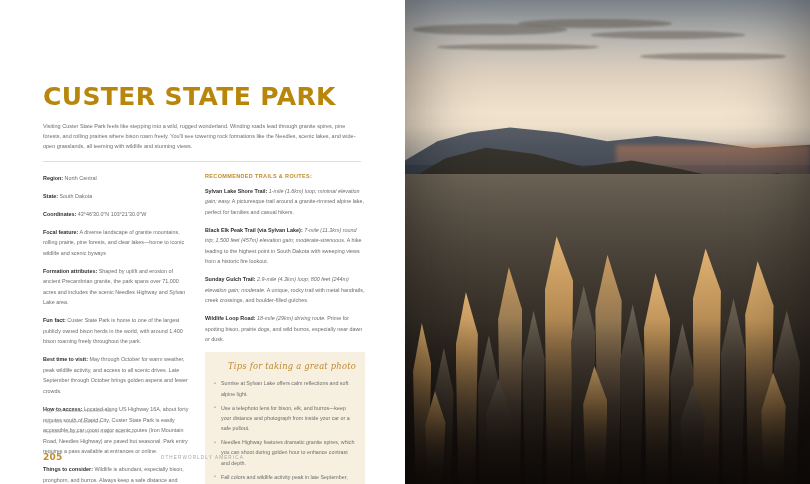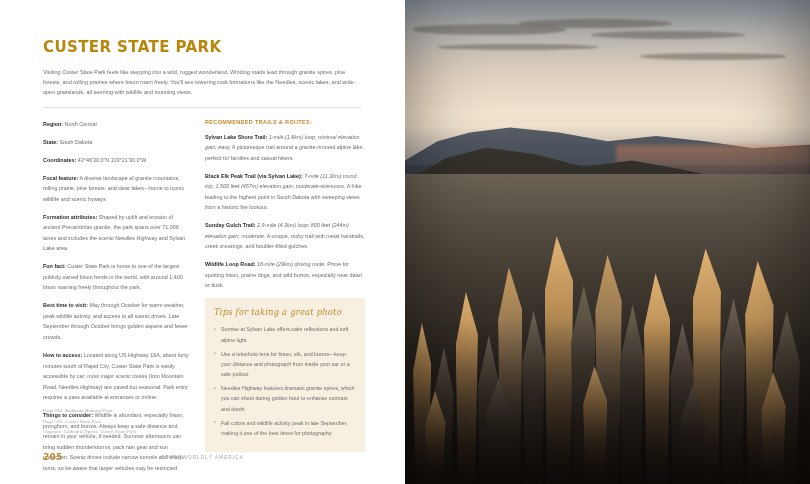--- a/index.html
+++ b/index.html
@@ -16,26 +16,27 @@
     position: relative;
     width: 405px;
     height: 484px;
     background: #ffffff;
     padding: 40px 36px 0 43px;
   }
 
   .park-title {
     font-family: "DejaVu Sans", sans-serif;
     font-weight: bold;
-    font-size: 15px;
+    font-size: 25px;
     letter-spacing: 0.4px;
     color: #b8860b;
     line-height: 1;
     margin-bottom: 12px;
     white-space: nowrap;
+    margin-top: 44px;
   }
 
   .intro {
     font-size: 5.5px;
     line-height: 1.85;
     color: #6d6d6d;
     width: 318px;
     margin-bottom: 9px;
     text-align: left;
   }
@@ -70,21 +71,21 @@
     background: #f7f0e0;
     width: 160px;
     padding: 9px 9px 10px 9px;
     margin-top: 3px;
   }
   .tips-title {
     font-family: "DejaVu Serif", serif;
     font-style: italic;
     font-size: 8.4px;
     color: #c08a2e;
-    text-align: left;
+    text-align: right;
     margin-bottom: 7px;
     letter-spacing: 0.2px;
   }
   .tips-list { list-style: none; }
   .tips-list li {
     position: relative;
     font-size: 5.3px;
     line-height: 1.95;
     color: #6d6d6d;
     padding-left: 7px;

